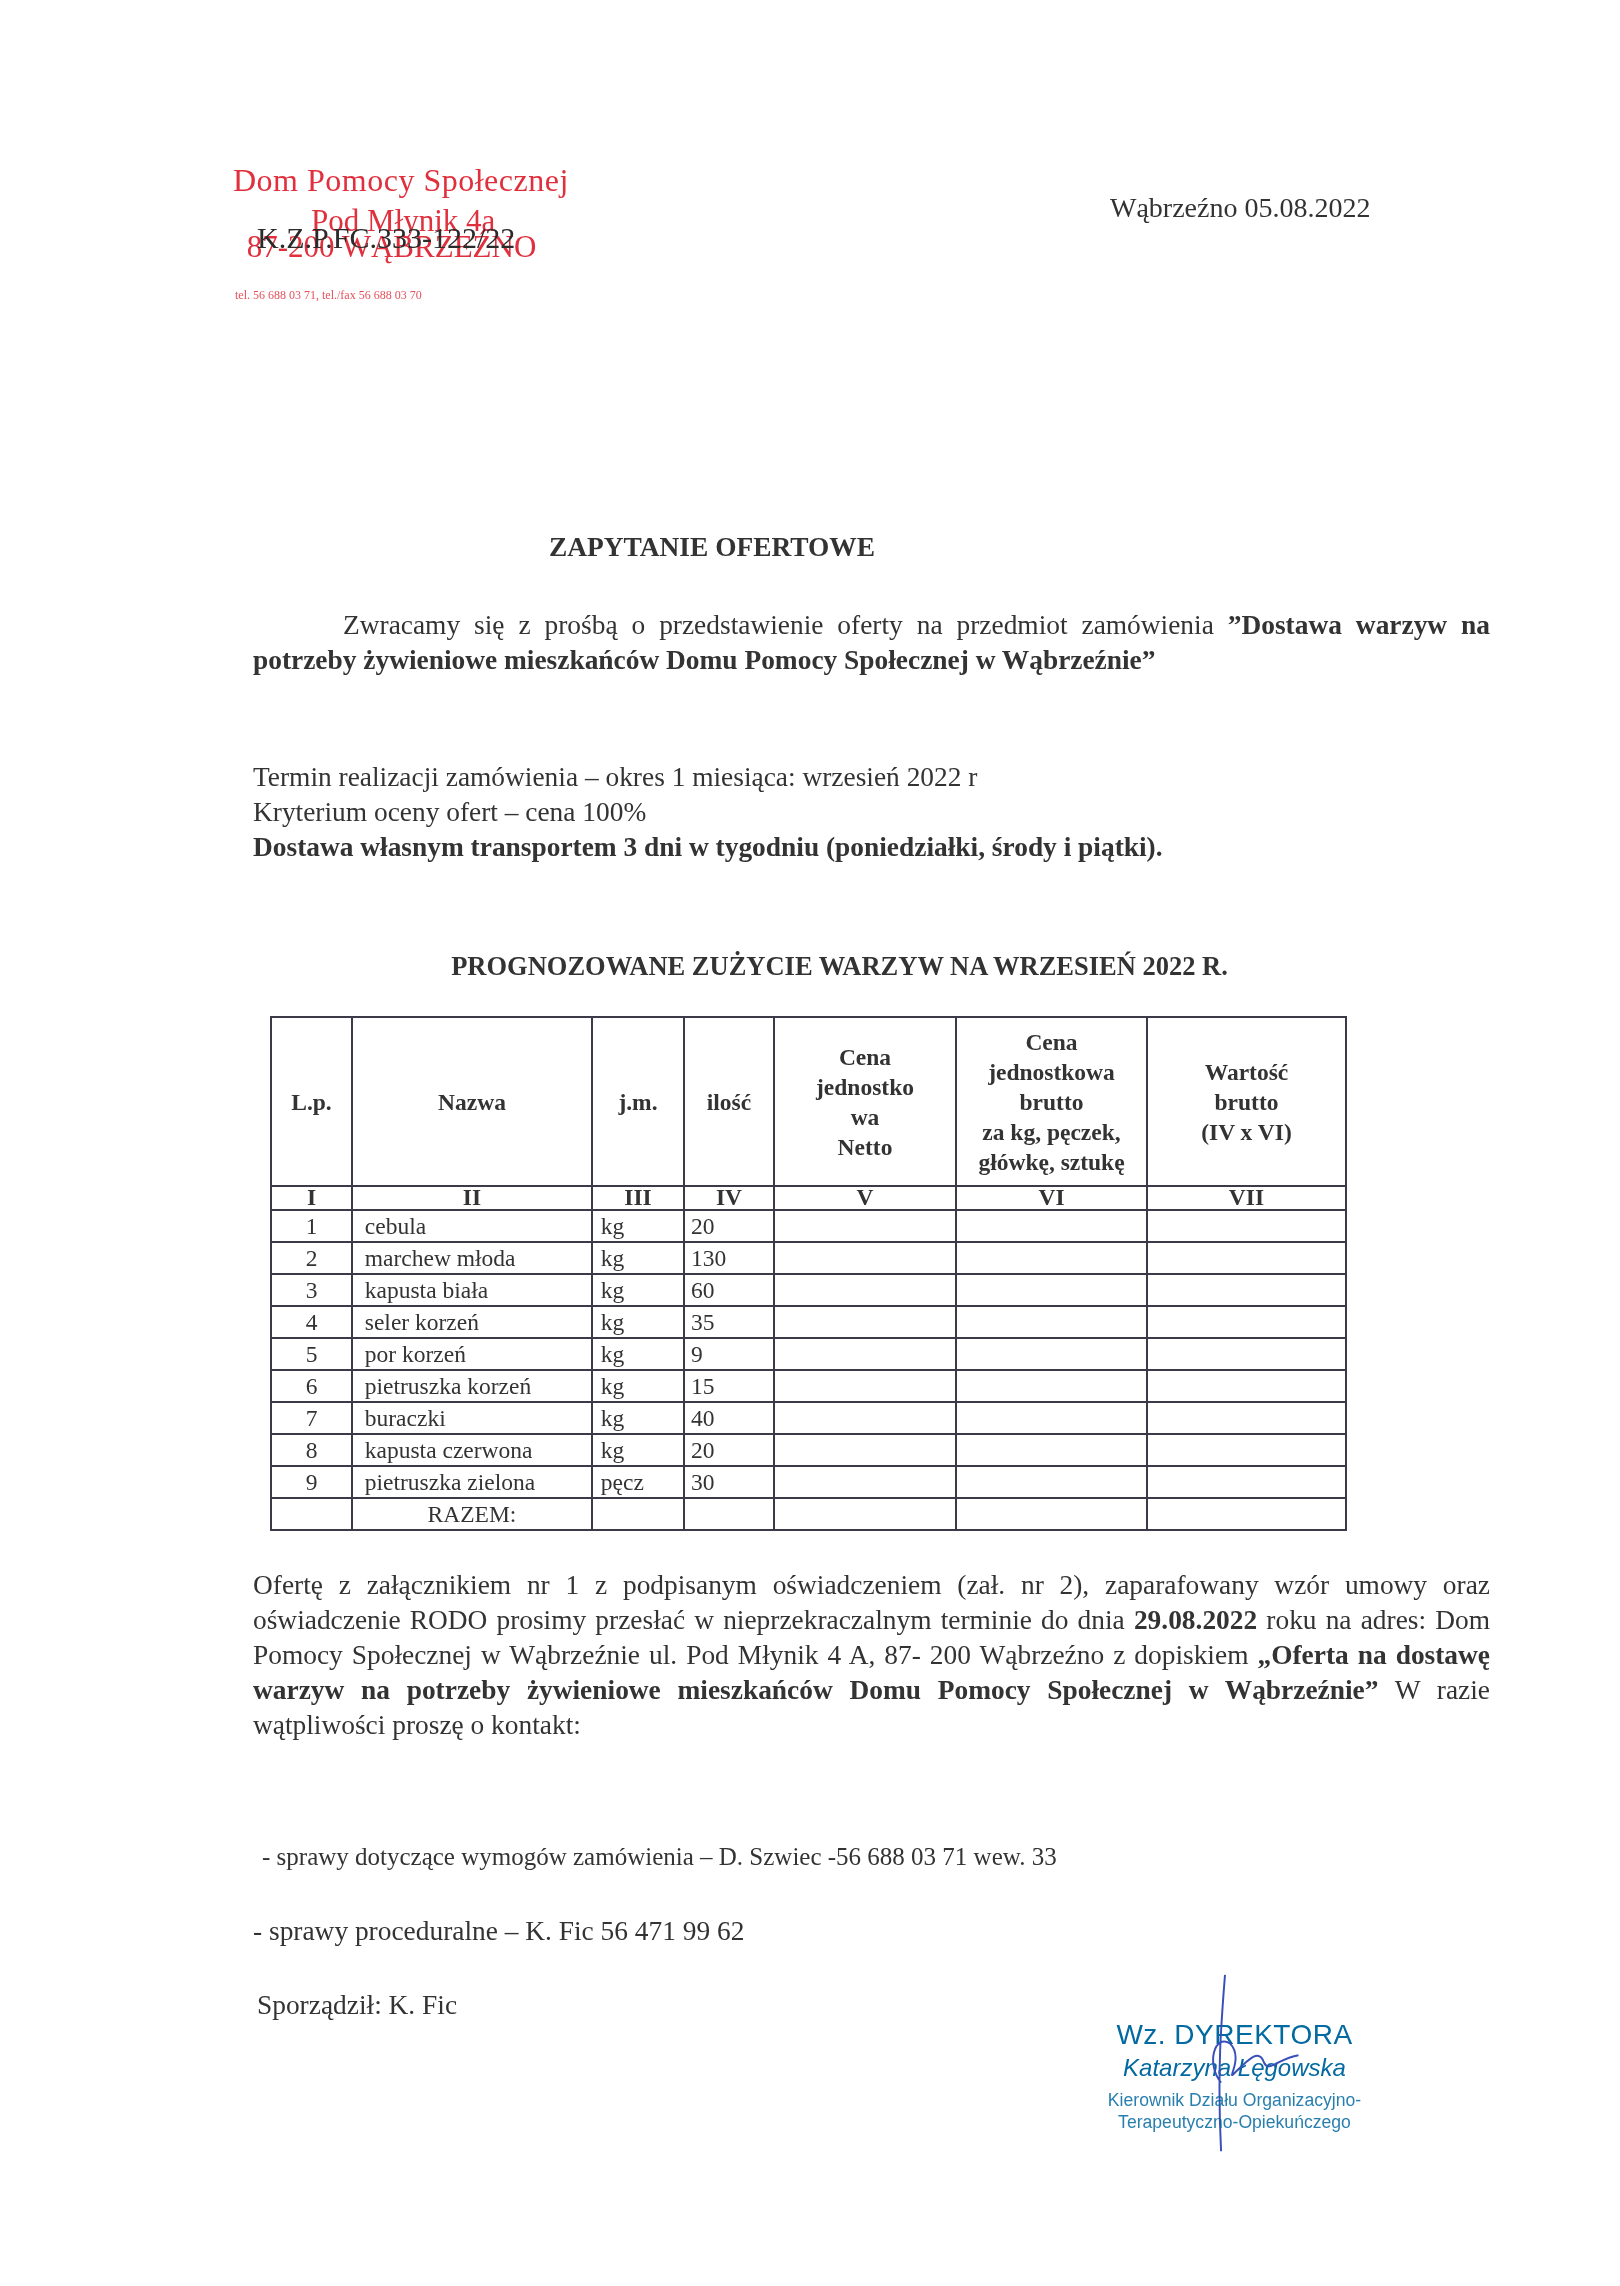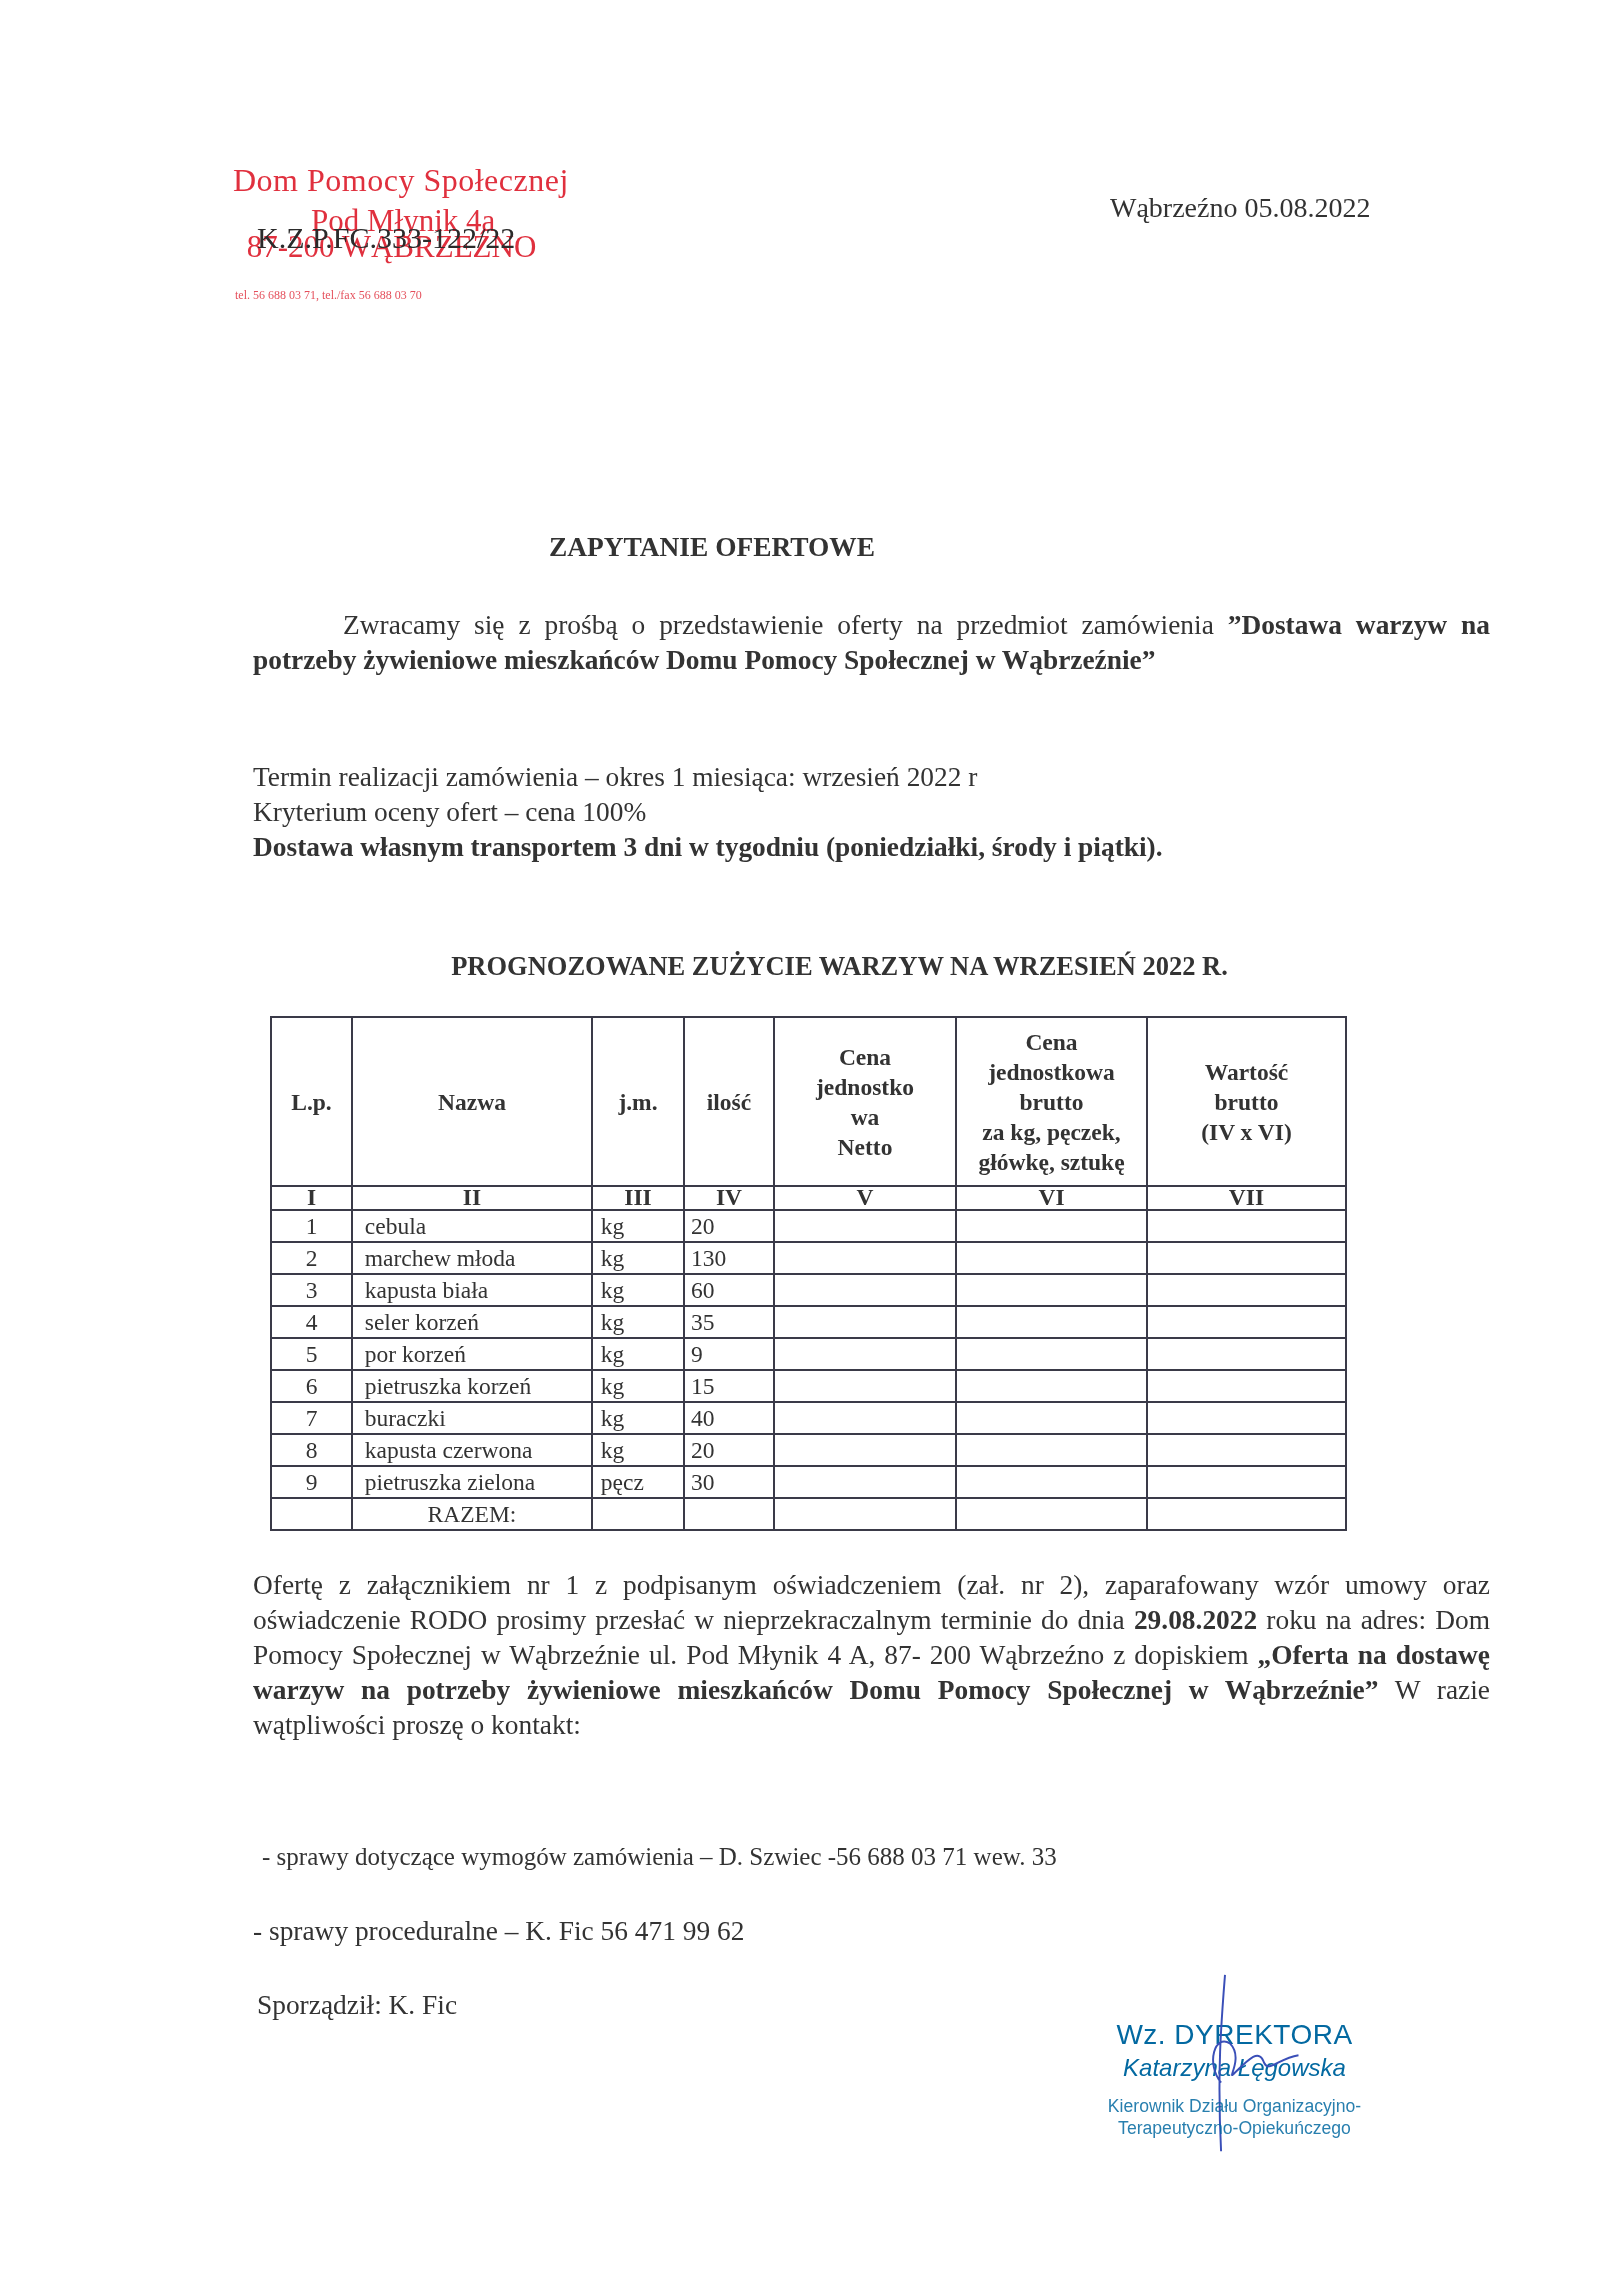--- a/index.html
+++ b/index.html
@@ -28,21 +28,21 @@
     .c-name { text-align: left; padding-left: 11.8px !important; }
     .c-unit { text-align: left; padding-left: 7.8px !important; }
     .c-qty { padding-right: 25.5px !important; }
     .p2 { left: 253px; top: 1568px; width: 1237px; text-align: justify; }
     .contact1 { left: 253px; top: 1843px; font-size: 25px; white-space: nowrap; margin-left: 9px; }
     .contact2 { left: 253px; top: 1916px; font-size: 27.4px; white-space: nowrap; }
     .prepared { left: 257px; top: 1990px; font-size: 27.4px; white-space: nowrap; }
     .sig { left: 1068px; top: 2019px; width: 333px; color: #0369a1; font-family: "Liberation Sans", sans-serif; text-align: center; }
     .sig .s1 { font-size: 28px; letter-spacing: 0.5px; }
     .sig .s2 { font-size: 24px; font-style: italic; margin-top: 3px; }
-    .sig .s3 { font-size: 17.6px; margin-top: 14px; line-height: 21.6px; opacity: 0.85; }
+    .sig .s3 { font-size: 17.6px; margin-top: 8px; line-height: 21.6px; opacity: 0.85; }
     .sig svg { position: absolute; left: 59px; top: -54px; }
   </style>
 </head>
 <body>
 
 <div class="abs stamp">
   <div class="l1">Dom Pomocy Społecznej</div>
   <div class="l2">Pod Młynik 4a</div>
   <div class="l3">87-200 WĄBRZEŹNO</div>
   <div class="l4">tel. 56 688 03 71, tel./fax 56 688 03 70</div>

